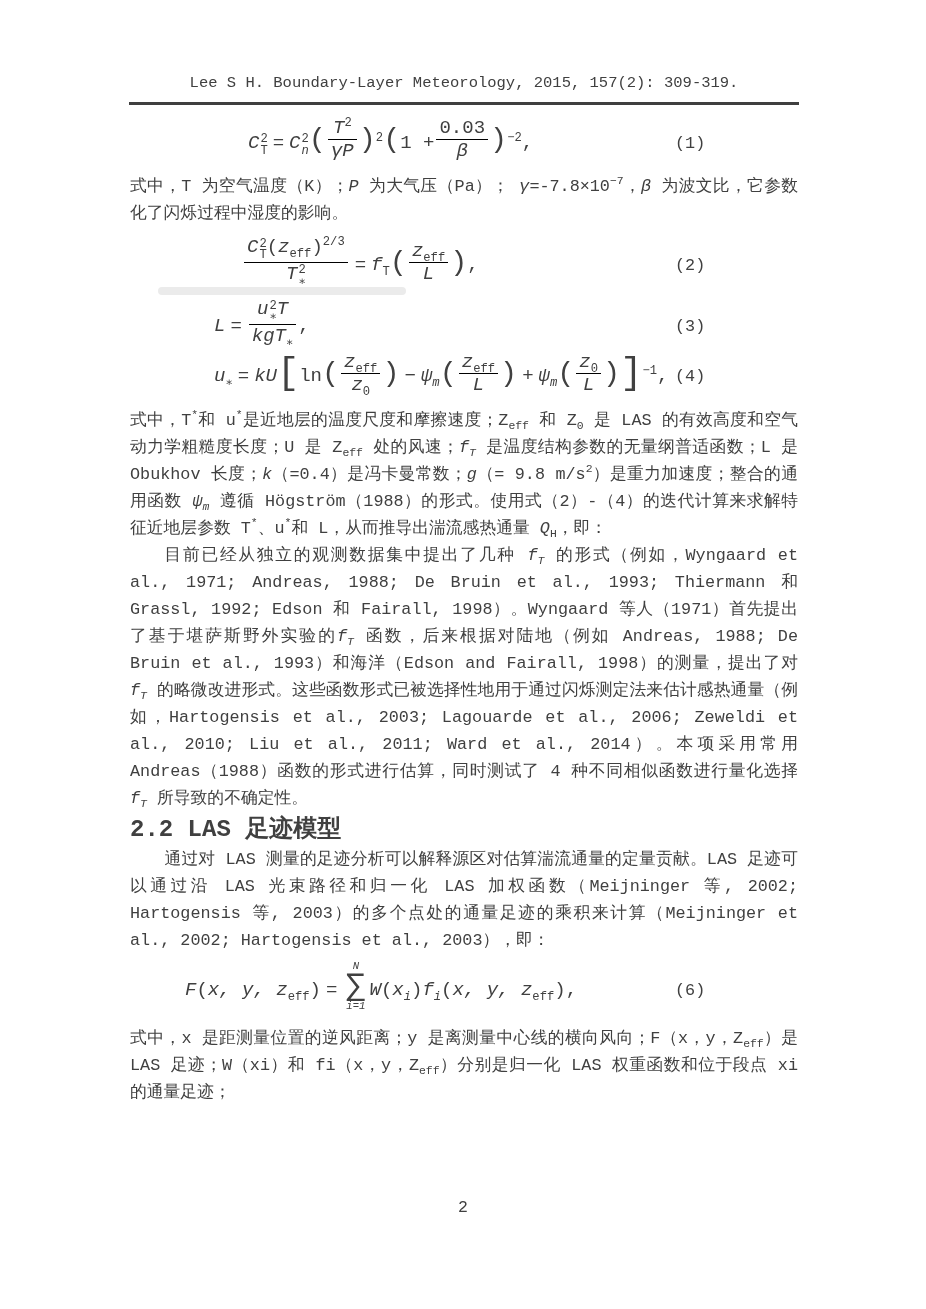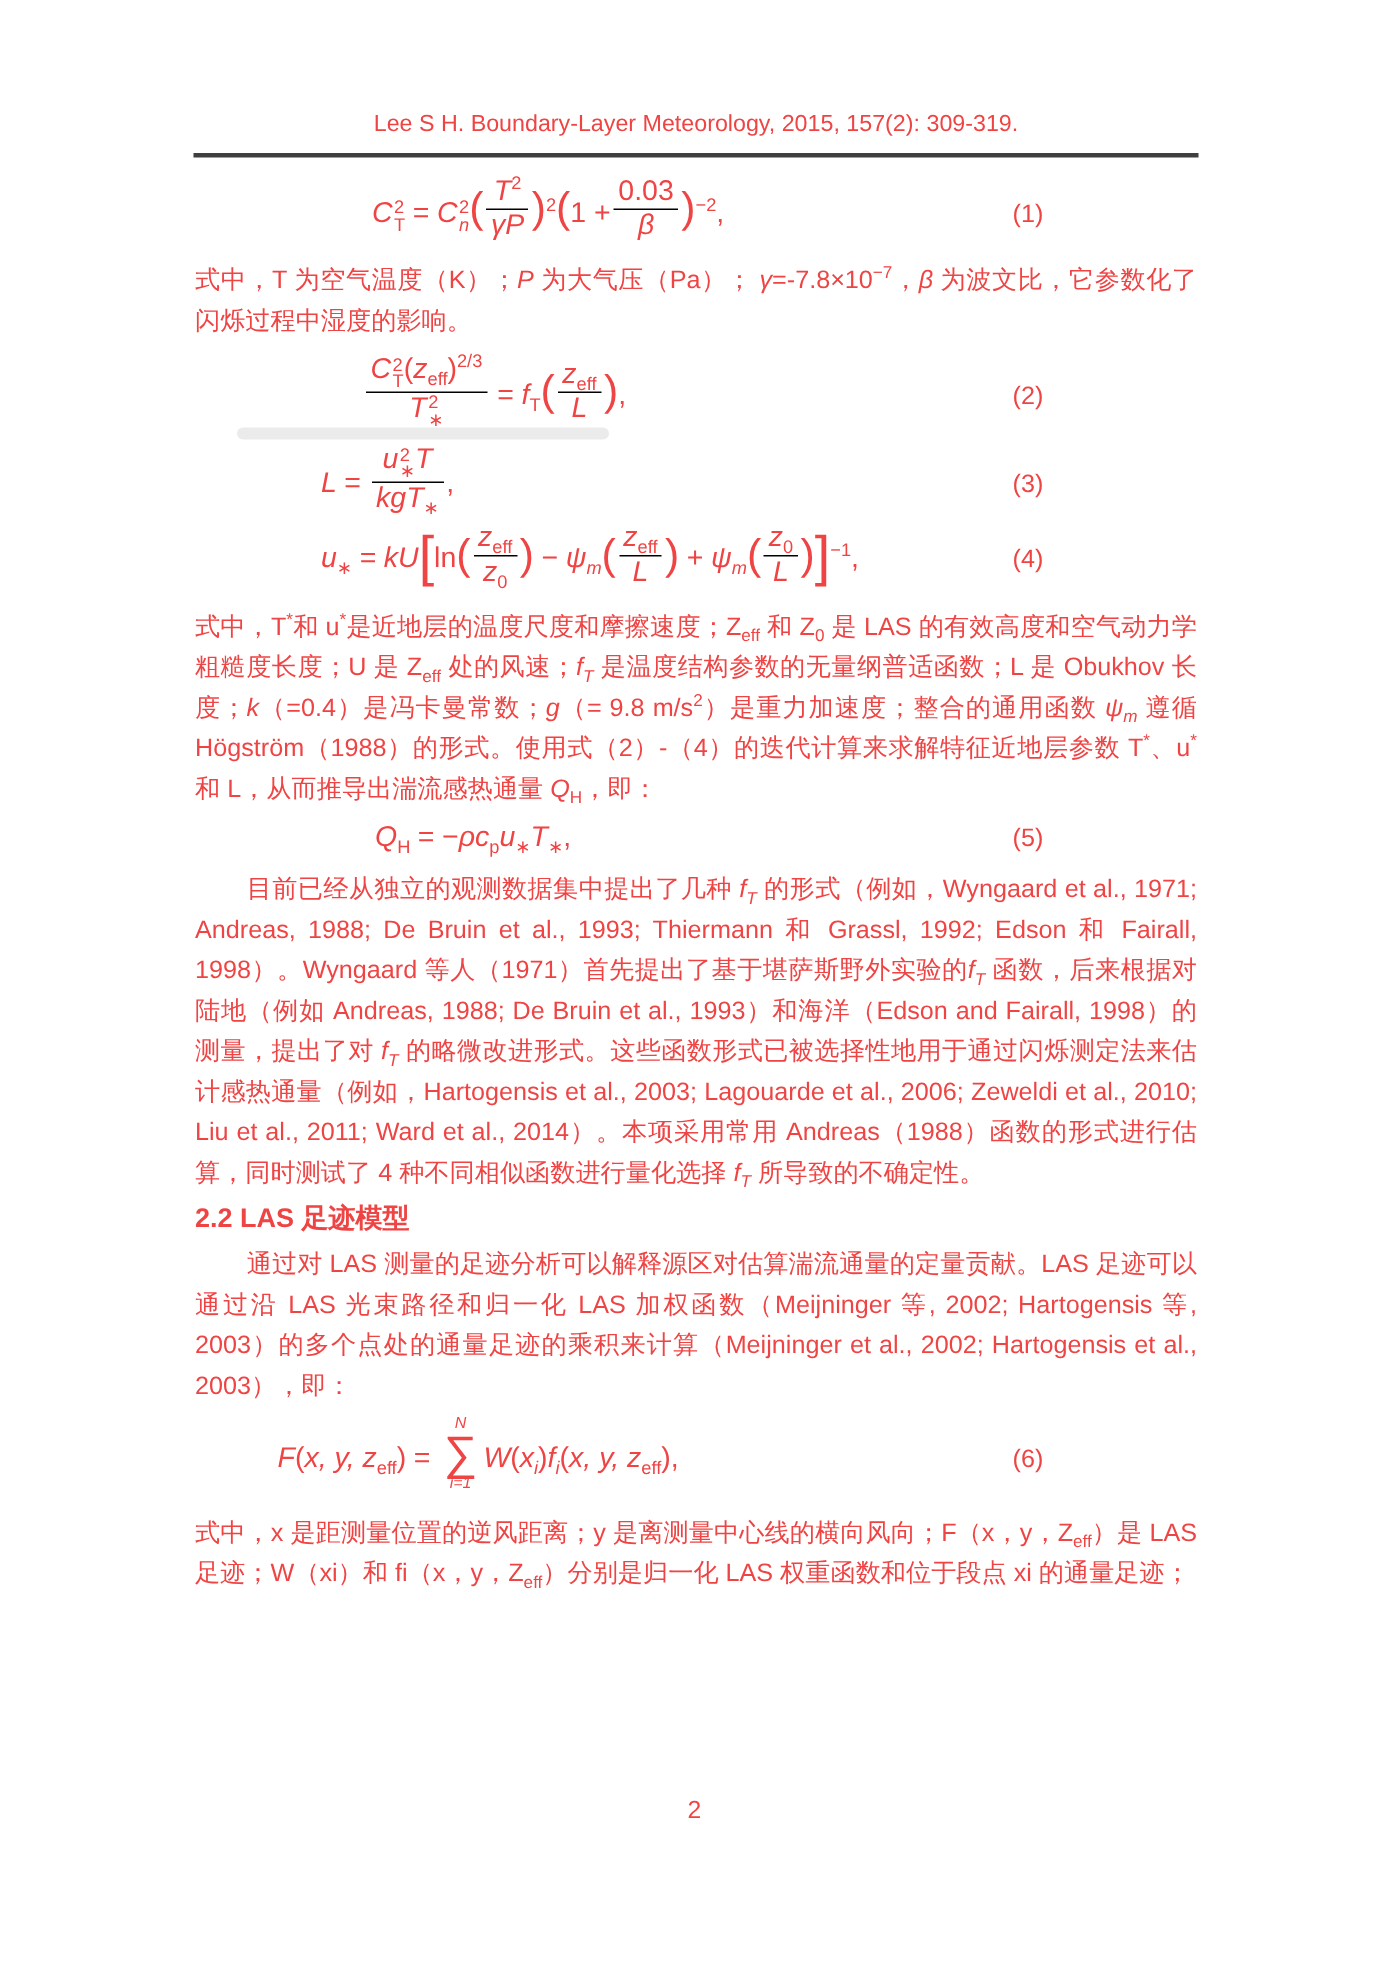--- a/index.html
+++ b/index.html
@@ -1,25 +1,25 @@
 <!DOCTYPE html>
 <html><head>
 <meta charset="utf-8">
 <style>
   html,body{margin:0;padding:0;background:#ffffff;}
   .page{position:relative;width:926px;height:1309px;background:#fff;
-        font-family:Liberation Sans, sans-serif;color:#ef4444;overflow:hidden;}
+        font-family:Liberation Mono, monospace;color:#404040;overflow:hidden;}
   .header{position:absolute;top:74px;left:130px;width:668px;text-align:center;font-size:15.5px;}
   .rule{position:absolute;top:102px;left:129px;width:670px;border-top:3px solid #3f3f3f;}
   .content{position:absolute;top:112px;left:130px;width:668px;
            font-size:16.8px;line-height:27px;text-align:justify;}
   .content p{margin:0;}
   .indent{text-indent:2.05em;}
   .content sub,.content sup{font-size:68%;line-height:0;}
-  h2.sec{font-size:18px;margin:4px 0 3px 0;font-weight:bold;}
+  h2.sec{font-size:24px;margin:4px 0 3px 0;font-weight:bold;}
 
   
   .equation{position:relative;margin:8px 0;font-size:19px;font-style:italic;
             line-height:normal;white-space:nowrap;}
   .equation sup,.equation sub{font-size:64%;line-height:0;}
   .frac{display:inline-block;vertical-align:middle;text-align:center;
         transform:translateY(-3px);margin:0 2px;}
   .frac>span{display:block;padding:0 3px;}
   .frac>.fr-den{border-top:1.4px solid #000;}
   .stack{display:inline-block;vertical-align:-0.5em;line-height:0.95;font-size:64%;
@@ -71,24 +71,20 @@
       <span class="eqnum">(3)</span>
     </div>
 
     <div class="equation" style="padding-left:84px;margin-top:4px;">
       <span><i>u</i><sub class="up">∗</sub><span class="op">=</span><i>kU</i><span class="bk">[</span><span class="up">ln</span><span class="bp">(</span><span class="frac"><span class="fr-num"><i>z</i><sub class="up">eff</sub></span><span class="fr-den"><i>z</i><sub class="up">0</sub></span></span><span class="bp">)</span><span class="op">−</span><i>ψ</i><sub>m</sub><span class="bp">(</span><span class="frac"><span class="fr-num"><i>z</i><sub class="up">eff</sub></span><span class="fr-den"><i>L</i></span></span><span class="bp">)</span><span class="op">+</span><i>ψ</i><sub>m</sub><span class="bp">(</span><span class="frac"><span class="fr-num"><i>z</i><sub class="up">0</sub></span><span class="fr-den"><i>L</i></span></span><span class="bp">)</span><span class="bk">]</span><sup class="up">−1</sup><span class="up">,</span></span>
       <span class="eqnum">(4)</span>
     </div>
 
     <p>式中，T<sup>*</sup>和 u<sup>*</sup>是近地层的温度尺度和摩擦速度；Z<sub>eff</sub> 和 Z<sub>0</sub> 是 LAS 的有效高度和空气动力学粗糙度长度；U 是 Z<sub>eff</sub> 处的风速；<i>f<sub>T</sub></i> 是温度结构参数的无量纲普适函数；L 是 Obukhov 长度；<i>k</i>（=0.4）是冯卡曼常数；<i>g</i>（= 9.8 m/s<sup>2</sup>）是重力加速度；整合的通用函数 <i>ψ<sub>m</sub></i> 遵循 Högström（1988）的形式。使用式（2）-（4）的迭代计算来求解特征近地层参数 T<sup>*</sup>、u<sup>*</sup>和 L，从而推导出湍流感热通量 <i>Q</i><sub>H</sub>，即：</p>
 
-    <div class="equation" style="padding-left:120px;margin:9px 0;">
-      <span><i>Q</i><sub class="up">H</sub><span class="op">=</span><span class="up">−</span><i>ρc</i><sub class="up">p</sub><i>u</i><sub class="up">∗</sub><i>T</i><sub class="up">∗</sub><span class="up">,</span></span>
-      <span class="eqnum">(5)</span>
-    </div>
 
     <p class="indent">目前已经从独立的观测数据集中提出了几种 <i>f<sub>T</sub></i> 的形式（例如，Wyngaard et al., 1971; Andreas, 1988;  De Bruin et al., 1993; Thiermann 和 Grassl, 1992; Edson 和 Fairall, 1998）。Wyngaard 等人（1971）首先提出了基于堪萨斯野外实验的<i>f<sub>T</sub></i> 函数，后来根据对陆地（例如 Andreas, 1988; De Bruin et al., 1993）和海洋（Edson and Fairall, 1998）的测量，提出了对 <i>f<sub>T</sub></i> 的略微改进形式。这些函数形式已被选择性地用于通过闪烁测定法来估计感热通量（例如，Hartogensis et al., 2003; Lagouarde et al., 2006; Zeweldi et al., 2010; Liu et al., 2011; Ward et al., 2014）。本项采用常用 Andreas（1988）函数的形式进行估算，同时测试了 4 种不同相似函数进行量化选择 <i>f<sub>T</sub></i> 所导致的不确定性。</p>
 
     <h2 class="sec">2.2 LAS 足迹模型</h2>
 
     <p class="indent">通过对 LAS 测量的足迹分析可以解释源区对估算湍流通量的定量贡献。LAS 足迹可以通过沿 LAS 光束路径和归一化 LAS 加权函数（Meijninger 等, 2002; Hartogensis 等, 2003）的多个点处的通量足迹的乘积来计算（Meijninger et al., 2002; Hartogensis et al., 2003），即：</p>
 
     <div class="equation" style="padding-left:55px;margin:10px 0 8px;">
       <span><i>F</i><span class="up">(</span><i>x, y, z</i><sub class="up">eff</sub><span class="up">)</span><span class="op">=</span><span class="sum"><span class="lim">N</span><span class="sg">∑</span><span class="lim">i=1</span></span><i>W</i><span class="up">(</span><i>x</i><sub>i</sub><span class="up">)</span><i>f</i><sub>i</sub><span class="up">(</span><i>x, y, z</i><sub class="up">eff</sub><span class="up">)</span><span class="up">,</span></span>
       <span class="eqnum">(6)</span>

